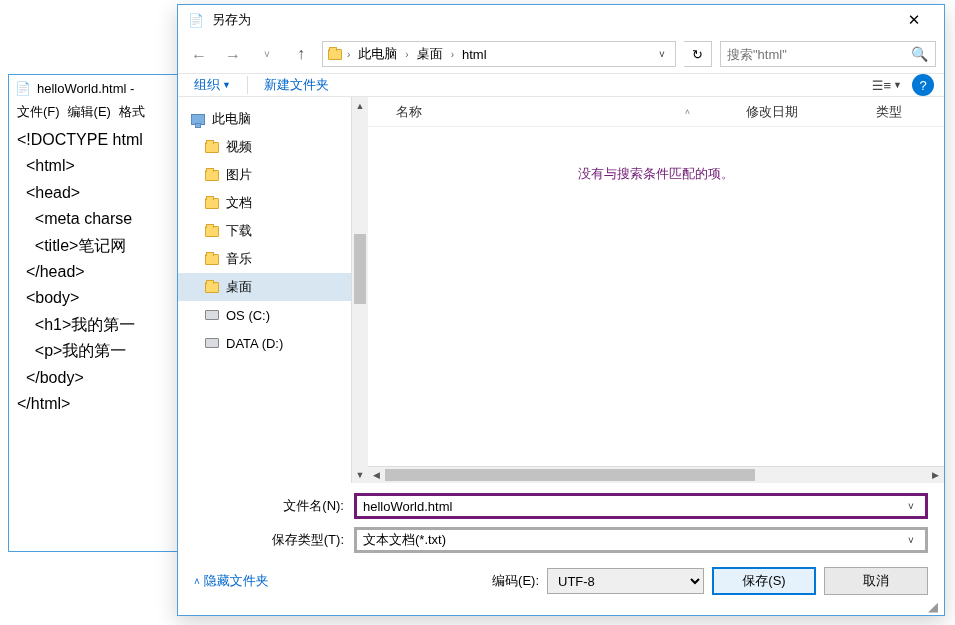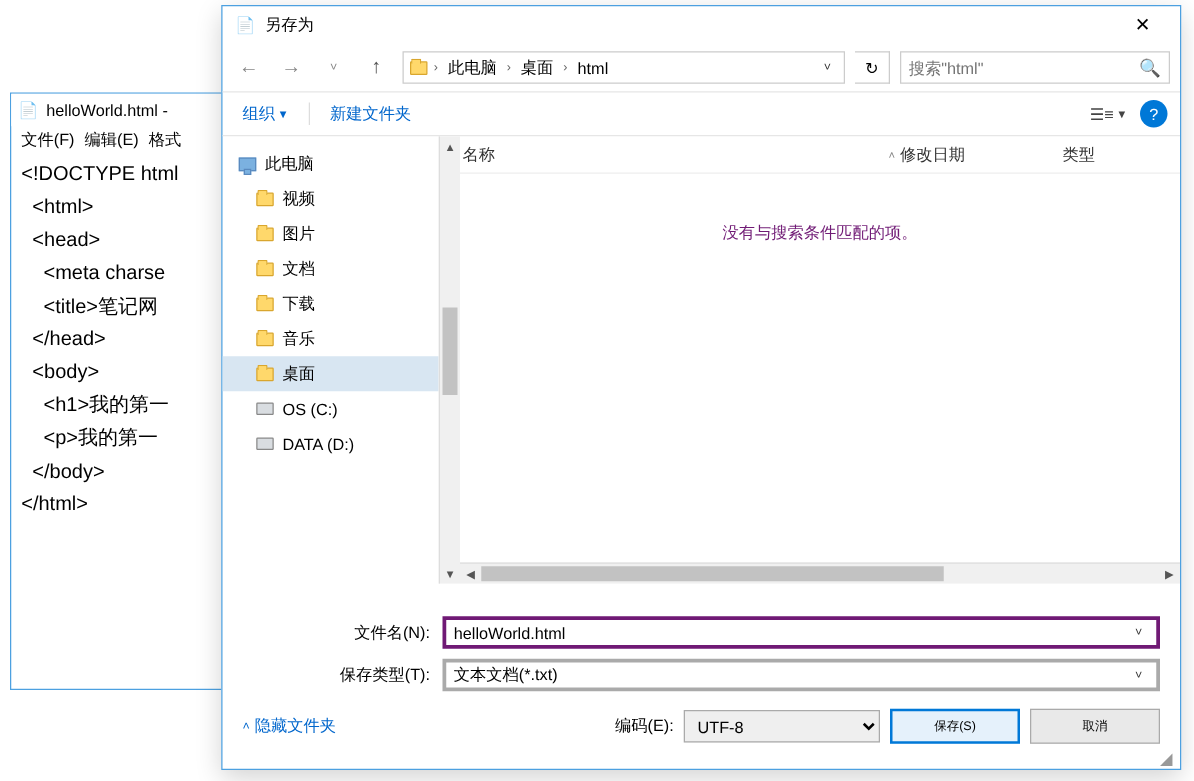--- a/index.html
+++ b/index.html
@@ -21,61 +21,61 @@
 .navbtn.up { color: #555; }
 .addr { flex: 1; height: 26px; border: 1px solid #ccc; display: flex; align-items: center; padding: 0 4px; gap: 4px; }
 .crumb { padding: 2px 4px; cursor: pointer; }
 .crumb-sep { color: #666; font-size: 10px; }
 .addr-drop { margin-left: auto; width: 18px; text-align: center; color: #333; cursor: pointer; font-size: 10px; }
 .refresh { width: 28px; height: 26px; border: 1px solid #ccc; border-left: none; display: flex; align-items: center; justify-content: center; cursor: pointer; }
 .search { width: 216px; height: 26px; border: 1px solid #ccc; display: flex; align-items: center; padding: 0 6px; }
 .search input { border: none; outline: none; flex: 1; color: #666; font-size: 13px; background: transparent; }
 .search-icon { color: #555; font-size: 14px; }
 
-.toolbar { height: 36px; border-top: 1px solid #e6e6e6; border-bottom: 1px solid #e6e6e6; display: flex; align-items: center; padding: 0 10px; gap: 8px; }
+.toolbar { height: 24px; border-top: 1px solid #e6e6e6; border-bottom: 1px solid #e6e6e6; display: flex; align-items: center; padding: 0 10px; gap: 8px; }
 .tb-item { color: #0066cc; cursor: pointer; padding: 4px 6px; display: flex; align-items: center; gap: 2px; }
 .tb-sep { width:1px; height:18px; background:#ddd; margin:0 2px;}
 .tb-right { margin-left: auto; display: flex; align-items: center; gap: 10px; }
 .viewbtn { cursor:pointer; display:flex; align-items:center; gap:2px; color:#444;}
 .helpbtn { width: 22px; height: 22px; border-radius: 50%; background: #0078d7; color: #fff; display: flex; align-items: center; justify-content: center; font-size: 13px; cursor: pointer; }
 
 .content { flex: 1; display: flex; overflow: hidden; }
 .tree-outer { width: 190px; display:flex; }
 .tree { flex:1; padding: 8px 0; overflow-y: auto; }
 .tree-item { height: 28px; display: flex; align-items: center; padding-left: 26px; gap: 6px; cursor: pointer; font-size: 13px; }
 .tree-item.top { padding-left: 12px; font-weight: normal; }
 .tree-item.selected { background: #d8e6f2; }
 .tree-scroll { width:17px; background:#f0f0f0; border-left:1px solid #ddd; display:flex; flex-direction:column; }
 .tree-scroll .arrow{height:17px;display:flex;align-items:center;justify-content:center;font-size:9px;color:#555;cursor:pointer;}
 .tree-scroll .track{flex:1; position:relative;}
 .tree-scroll .thumb{position:absolute;left:2px;right:2px;top:120px;height:70px;background:#c2c2c2;}
 
 .list { flex: 1; display: flex; flex-direction: column; }
 .list-head { height: 30px; display: flex; align-items: center; border-bottom: 1px solid #eee; }
-.lh-col { padding: 0 2px; font-size: 13px; color: #333; cursor: pointer; display:flex; align-items:center; gap:22px; }
+.lh-col { padding: 0 28px; font-size: 13px; color: #333; cursor: pointer; display:flex; align-items:center; gap:22px; }
 .lh-name { width: 350px; }
 .lh-date { width: 130px; }
 .list-body { flex: 1; display: flex; align-items: flex-start; justify-content: center; padding-top: 38px; color: #701a75; font-size: 13px; }
 .h-scroll { height:17px; background:#f0f0f0; border-top:1px solid #ddd; display:flex; margin-left:0; }
 .h-scroll .arrow{width:17px;display:flex;align-items:center;justify-content:center;font-size:9px;color:#555;cursor:pointer;}
 .h-scroll .track{flex:1;position:relative;}
 .h-scroll .thumb{position:absolute;top:2px;bottom:2px;left:0;width:370px;background:#c2c2c2;}
 
-.form { padding: 26px 16px 6px 16px; display: grid; grid-template-columns: 150px 1fr; gap: 8px 10px; align-items: center; }
+.form { padding: 10px 16px 6px 16px; display: grid; grid-template-columns: 150px 1fr; gap: 8px 10px; align-items: center; }
 .form label { text-align: right; font-size: 13px; }
 .combo { height: 26px; border: 3px solid #701a75; display: flex; align-items: center; padding: 0 6px; position: relative; }
 .combo.gray { border-color: #aaa; }
 .combo-text { flex: 1; }
 .combo-arrow { width: 16px; text-align: center; color: #333; cursor: pointer; font-size: 10px; }
 
 .footer { height: 56px; display: flex; align-items: center; padding: 0 16px 12px 16px; gap: 18px; }
 .hide-link { display: flex; align-items: center; gap: 4px; color: #0066cc; cursor: pointer; font-size: 13px; }
 .enc-wrap { margin-left: auto; display: flex; align-items: center; gap: 8px; }
 .enc-wrap select { height: 26px; width: 157px; border: 1px solid #aaa; padding: 0 6px; font-size: 13px; }
-.btn { width: 104px; height: 28px; border: 1px solid #aaa; background: #e9e9e9; display: flex; align-items: center; justify-content: center; cursor: pointer; font-size: 10px; }
+.btn { width: 104px; height: 28px; border: 1px solid #aaa; background: #e9e9e9; display: flex; align-items: center; justify-content: center; cursor: pointer; font-size: 13px; }
 .btn.primary { border: 2px solid #0078d7; background: #e5f1fb; }
 .resize { position:absolute; right:2px; bottom:2px; width:14px; height:14px; color:#999;}
 
 .ico { width: 16px; height: 16px; display: inline-flex; align-items: center; justify-content: center; font-size: 13px; }
 .folder{ background:#ffd86b; border:1px solid #d9a62e; border-radius:1px; width:14px; height:11px; position:relative;}
 .folder::before{content:"";position:absolute;left:0;top:-3px;width:6px;height:3px;background:#ffd86b;border:1px solid #d9a62e;border-bottom:none;border-radius:1px 1px 0 0;}
 .pc-ico{width:14px;height:11px;border:1px solid #5a8abf;background:#7bb1e0;position:relative;}
 .pc-ico::after{content:"";position:absolute;left:3px;right:3px;height:3px;bottom:-4px;background:#7bb1e0;border:1px solid #5a8abf;}
 .drive-ico{width:14px;height:10px;background:#d9dde1;border:1px solid #888;border-radius:1px;}
 </style>

